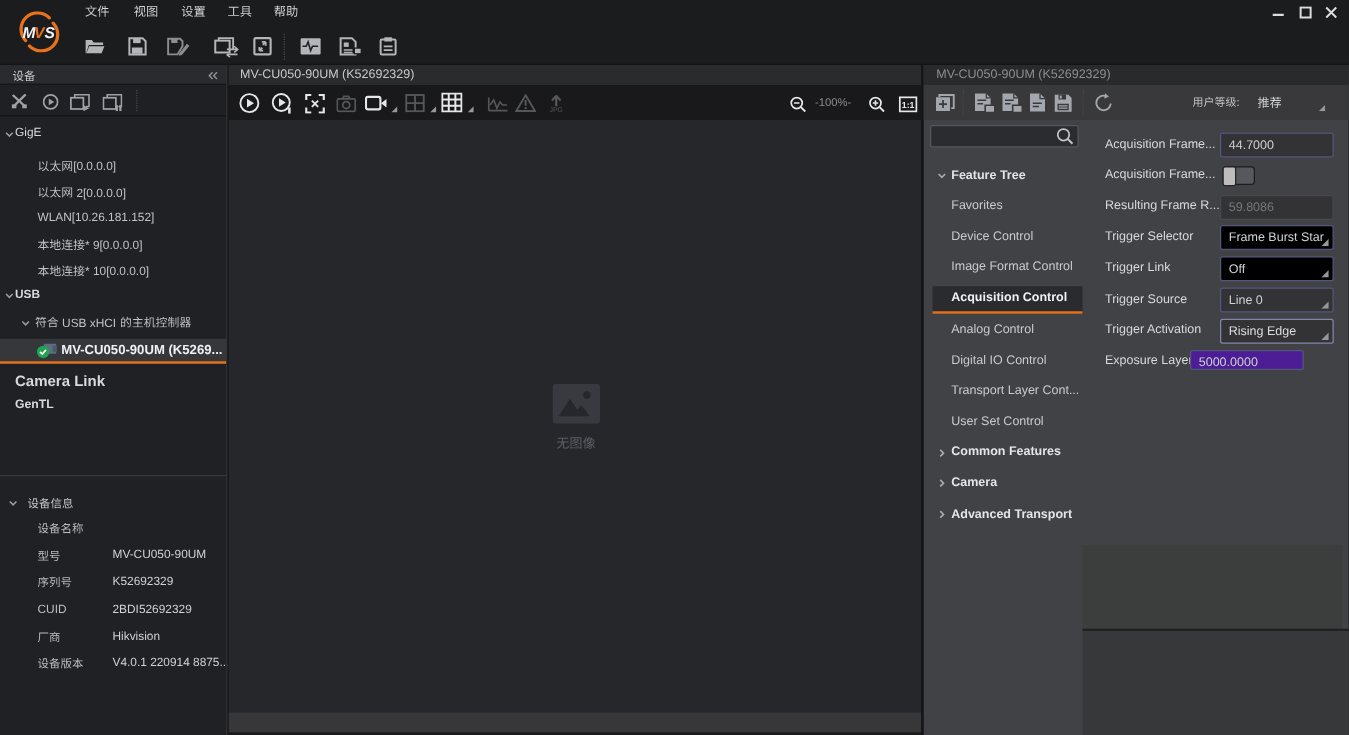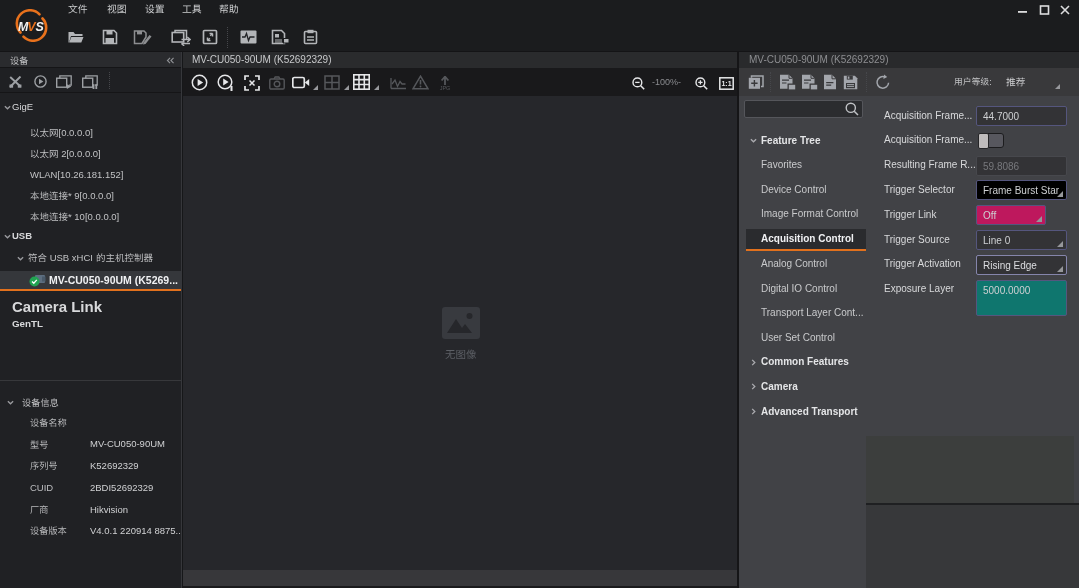--- a/index.html
+++ b/index.html
@@ -168,21 +168,21 @@
       <path d="M1 2.5 L4 5.5 L7 2.5" stroke="#9a9b9f" stroke-width="1.5" fill="none"></path>
     </svg>
 <div class="abs" style="left:0;top:271px;width:181px;height:20px;background:#35373b;border-bottom:2px solid #e2711d"></div>
 <svg class="abs" style="left:29px;top:274px" width="17" height="13" viewBox="0 0 17 13">
 <rect x="6" y="1" width="10" height="8" rx="1" fill="#5d6e80"></rect>
       <rect x="13" y="2.5" width="3.5" height="5" fill="#4a5a6a"></rect>
 <circle cx="5.5" cy="7.5" r="5" fill="#21a352"></circle>
       <path d="M3 7.5 l1.8 1.8 3-3.4" stroke="#fff" stroke-width="1.3" fill="none"></path>
     </svg>
 <div class="abs" style="left:49px;top:275.3px;font-weight:bold;font-size:10.5px;color:#f0f1f3;white-space:nowrap">MV-CU050-90UM (K5269...</div>
-<div class="abs" style="left:12px;top:298.7px;font-weight:bold;font-size:15px;color:#d8d9db;white-space:nowrap">Camera Link</div>
+<div class="abs" style="left:12px;top:298.7px;font-weight:bold;font-size:12px;color:#d8d9db;white-space:nowrap">Camera Link</div>
 <div class="abs" style="left:12px;top:319.4px;font-weight:bold;font-size:9.8px;color:#d8d9db;white-space:nowrap">GenTL</div>
 <div class="abs" style="left:0;top:380px;width:181px;height:1px;background:#37383b"></div>
 <div class="abs" style="left:22px;top:397.5px;font-size:9.2px"><svg class="cj" style="width:36.8px;height:9.2px;fill:#cbccce;" viewBox="0 -880 4000 1000">
         <use href="#g4" x="0"></use>
         <use href="#g10" x="1000"></use>
         <use href="#g26" x="2000"></use>
         <use href="#g27" x="3000"></use>
       </svg></div>
 <svg width="7" height="7" viewBox="0 0 8 8" style="position:absolute;left:7px;top:399px">
       <path d="M1 2.5 L4 5.5 L7 2.5" stroke="#9a9b9f" stroke-width="1.5" fill="none"></path>
@@ -401,39 +401,39 @@
 <div class="abs" style="left:978px;top:132.5px;width:11px;height:16px;background:#bfbcbc;border:1px solid #252527;border-radius:2px"></div>
 <div class="abs" style="left:976px;top:155.6px;width:91px;height:20px;background:#333336;border:1px solid #47484d;border-radius:2px">
       <span style="position:absolute;left:6px;top:5px;font-size:10px;color:#77787c">59.8086</span>
     </div>
 <div class="abs" style="left:976px;top:180.4px;width:91px;height:20px;background:#000000;border:1px solid #55567e;border-radius:2px">
       <span style="position:absolute;left:6px;top:5px;font-size:10px;color:#ced0d2">Frame Burst Star</span>
       <svg width="6" height="6" viewBox="0 0 7 7" style="position:absolute;right:3px;bottom:2px">
         <path d="M7 0 V7 H0 Z" fill="#96979b"></path>
       </svg>
     </div>
-<div class="abs" style="left:976px;top:205.2px;width:70px;height:20px;background:#be185d;border:1px solid #55567e;border-radius:2px">
+<div class="abs" style="left:976px;top:205.2px;width:91px;height:20px;background:#000000;border:1px solid #55567e;border-radius:2px">
       <span style="position:absolute;left:6px;top:5px;font-size:10px;color:#ced0d2">Off</span>
       <svg width="6" height="6" viewBox="0 0 7 7" style="position:absolute;right:3px;bottom:2px">
         <path d="M7 0 V7 H0 Z" fill="#96979b"></path>
       </svg>
     </div>
 <div class="abs" style="left:976px;top:230.0px;width:91px;height:20px;background:#333336;border:1px solid #55567e;border-radius:2px">
       <span style="position:absolute;left:6px;top:5px;font-size:10px;color:#ced0d2">Line 0</span>
       <svg width="6" height="6" viewBox="0 0 7 7" style="position:absolute;right:3px;bottom:2px">
         <path d="M7 0 V7 H0 Z" fill="#96979b"></path>
       </svg>
     </div>
 <div class="abs" style="left:976px;top:254.8px;width:91px;height:20px;background:#333336;border:1px solid #8585ab;border-radius:2px">
       <span style="position:absolute;left:6px;top:5px;font-size:10px;color:#dcdde0">Rising Edge</span>
       <svg width="6" height="6" viewBox="0 0 7 7" style="position:absolute;right:3px;bottom:2px">
         <path d="M7 0 V7 H0 Z" fill="#96979b"></path>
       </svg>
     </div>
-<div class="abs" style="left:976px;top:279.6px;width:91px;height:36px;background:#0f766e;border:1px solid #55567e;border-radius:2px">
+<div class="abs" style="left:952px;top:279.6px;width:91px;height:16px;background:#4c1d95;border:1px solid #55567e;border-radius:2px">
       <span style="position:absolute;left:6px;top:5px;font-size:10px;color:#ced0d2">5000.0000</span>
     </div>
 <div class="abs" style="left:866px;top:436px;width:208px;height:67px;background:#3c3e3d"></div>
 <div class="abs" style="left:866px;top:503px;width:213px;height:2px;background:#1f2022"></div>
 <div class="abs" style="left:866px;top:505px;width:213px;height:83px;background:#37383a"></div>
 <svg style="position:absolute;width:0;height:0" aria-hidden="true">
       <defs>
 <path id="g0" transform="scale(1,-1)" d="M423 823C453 774 485 707 497 666L580 693C566 734 531 799 501 847ZM50 664V590H206C265 438 344 307 447 200C337 108 202 40 36 -7C51 -25 75 -60 83 -78C250 -24 389 48 502 146C615 46 751 -28 915 -73C928 -52 950 -20 967 -4C807 36 671 107 560 201C661 304 738 432 796 590H954V664ZM504 253C410 348 336 462 284 590H711C661 455 592 344 504 253Z"></path>
 <path id="g1" transform="scale(1,-1)" d="M317 341V268H604V-80H679V268H953V341H679V562H909V635H679V828H604V635H470C483 680 494 728 504 775L432 790C409 659 367 530 309 447C327 438 359 420 373 409C400 451 425 504 446 562H604V341ZM268 836C214 685 126 535 32 437C45 420 67 381 75 363C107 397 137 437 167 480V-78H239V597C277 667 311 741 339 815Z"></path>
 <path id="g2" transform="scale(1,-1)" d="M450 791V259H523V725H832V259H907V791ZM154 804C190 765 229 710 247 673L308 713C290 748 250 800 211 838ZM637 649V454C637 297 607 106 354 -25C369 -37 393 -65 402 -81C552 -2 631 105 671 214V20C671 -47 698 -65 766 -65H857C944 -65 955 -24 965 133C946 138 921 148 902 163C898 19 893 -8 858 -8H777C749 -8 741 0 741 28V276H690C705 337 709 397 709 452V649ZM63 668V599H305C247 472 142 347 39 277C50 263 68 225 74 204C113 233 152 269 190 310V-79H261V352C296 307 339 250 359 219L407 279C388 301 318 381 280 422C328 490 369 566 397 644L357 671L343 668Z"></path>

